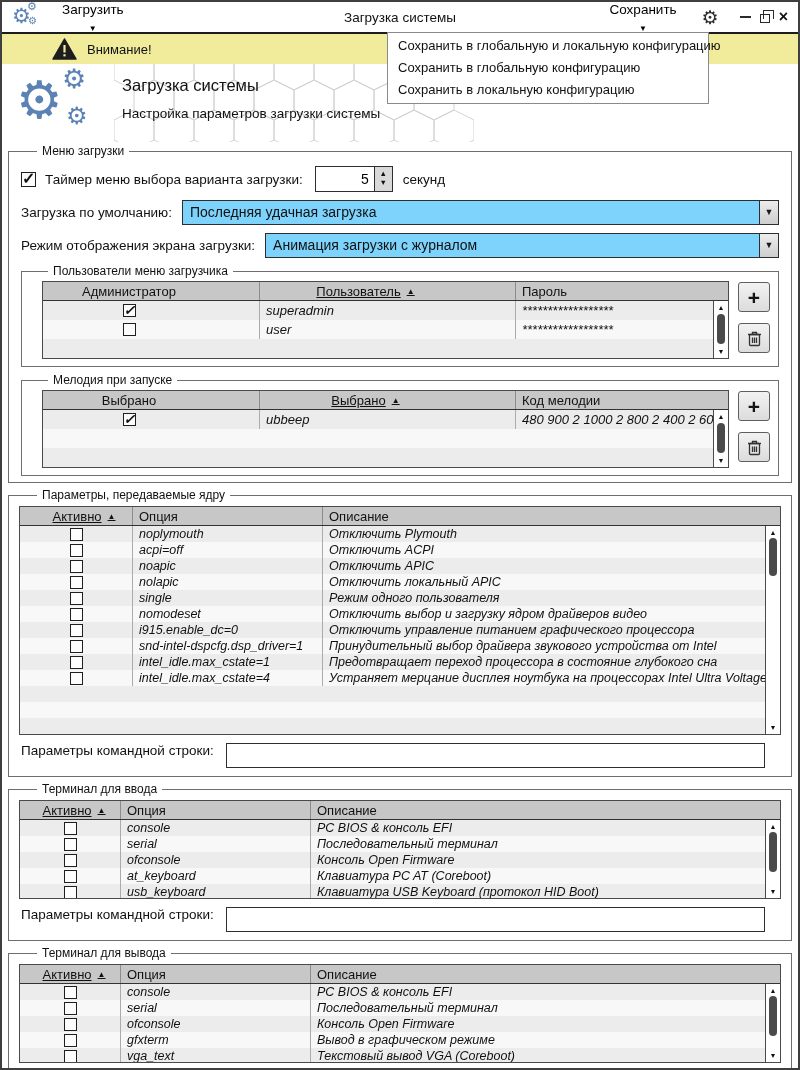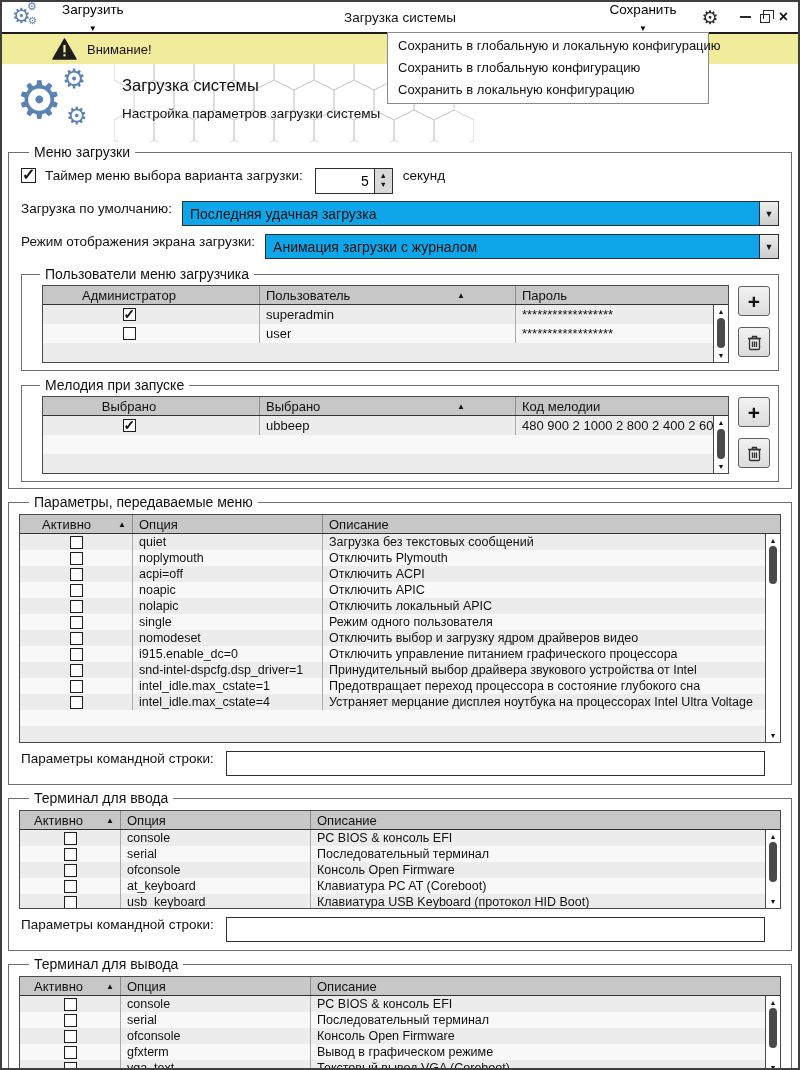--- a/index.html
+++ b/index.html
@@ -46,24 +46,24 @@
   .logo { position:absolute; left:12px; top:4px; width:96px; height:70px; color:#5b82b5; }
   .logo .g1 { position:absolute; left:2px;  top:6px;  font-size:52px; line-height:1; }
   .logo .g2 { position:absolute; left:48px; top:-2px; font-size:27px; line-height:1; }
   .logo .g3 { position:absolute; left:52px; top:36px; font-size:24px; line-height:1; }
   .head-text { position:absolute; left:120px; top:12px; z-index:2; }
   .h-title { font-size:16.5px; margin-bottom:11px; }
   .h-sub   { font-size:13.5px; }
 
   
   fieldset.fs { margin:2px 6px 0; border:1px solid #6f6f6f; padding:1px 8px 6px; background:#fff; }
-  fieldset.fs legend { font-size:14px; padding:0 5px; margin-left:12px; }
+  fieldset.fs legend { font-size:12px; padding:0 5px; margin-left:20px; }
   fieldset.inner { margin:6px 4px 0; padding:0 6px 7px; }
 
-  .form-row { display:flex; margin:7px 4px 0; min-height:26px; }
+  .form-row { display:flex; align-items:center; margin:7px 4px 0; min-height:26px; }
   .lbl { font-size:13.5px; white-space:nowrap; }
   .unit { margin-left:10px; }
 
   
   .cb { width:15px; height:15px; border:1.6px solid #1f1f1f; background:#fdfdfd;
         display:inline-block; position:relative; margin-right:9px; flex:none; cursor:pointer; }
   .cb.sm { width:13px; height:13px; margin:0 auto; display:block; }
   .cb.checked::after { content:"\2713"; position:absolute; left:0px; top:-4px;
         font-size:16px; font-weight:bold; color:#111; }
   .cb.sm.checked::after { font-size:14px; top:-3px; }
@@ -71,38 +71,38 @@
   
   .spin { display:inline-flex; border:1.5px solid #2e2e2e; height:26px; margin-left:12px; background:#fff; }
   .spin input { width:58px; border:none; outline:none; text-align:right; font:inherit;
                 font-size:14px; padding-right:5px; }
   .spin-btns { width:18px; background:#d9d9d9; border-left:1.5px solid #2e2e2e;
                display:flex; flex-direction:column; align-items:center; justify-content:center;
                font-size:7.5px; line-height:1.15; cursor:pointer; color:#111; }
 
   
   .combo { flex:1; display:flex; align-items:stretch; border:1.5px solid #2e2e2e;
-           height:25px; margin-left:10px; background:#0ea5e9; cursor:pointer; }
+           height:25px; margin-left:10px; background:#7dd3fc; cursor:pointer; }
   .combo-val { flex:1; display:flex; align-items:center; padding-left:7px; font-size:14px;
                white-space:nowrap; overflow:hidden; }
   .combo-btn { width:19px; background:linear-gradient(#ededed,#cecece); border-left:1.5px solid #2e2e2e;
                display:flex; align-items:center; justify-content:center; font-size:9px; color:#1a1a1a; }
 
   
   .tblwrap { display:flex; gap:9px; align-items:flex-start; padding:3px 0 0 14px; }
   .tbl { flex:1; border:1.2px solid #4a4a4a; background:#fff; }
   .thead { display:grid; background:#c7c7c7; border-bottom:1px solid #333;
            height:19px; font-size:13px; }
   .th { display:flex; align-items:center; padding:0 6px; overflow:hidden; white-space:nowrap; }
   .th + .th { border-left:1px solid #8c8c8c; }
   .th.center { justify-content:center; }
-  .th.sorted { justify-content:space-between; }
+  .th.sorted { justify-content:center;text-decoration:underline; }
   .sort { font-size:8px; margin-left:6px; }
   .tbody { position:relative; overflow:hidden;
-           background:repeating-linear-gradient(to bottom,#ececec 0 19px,#f8f8f8 19px 38px); }
+           background:repeating-linear-gradient(to bottom,#ececec 0 19px,#f8f8f8 19px 38px);font-style:italic; }
   .tbody.dense { background:repeating-linear-gradient(to bottom,#ececec 0 16px,#f8f8f8 16px 32px); }
   .trow { display:grid; height:19px; align-items:center; font-size:13px; }
   .dense .trow { height:16px; font-size:12.5px; }
   .td { padding:0 6px; display:flex; align-items:center; height:100%;
         overflow:hidden; white-space:nowrap; }
   .td + .td { border-left:1px solid #ababab; }
   .td.center { justify-content:center; }
   .cols-u { grid-template-columns:172px 212px 1fr;gap:44px; }
   .cols-k { grid-template-columns:112px 190px 1fr; }
   .cols-t { grid-template-columns:100px 190px 1fr; }
@@ -345,45 +345,38 @@
                 <path d="M1 4.5h13M5.5 4.5V2.5h4v2M5.5 7.5v5.5M7.5 7.5v5.5M9.5 7.5v5.5"></path>
               </g>
             </svg>
           </button>
         </div>
       </div>
     </fieldset>
   </fieldset>
 
   <fieldset class="fs" style="margin-top:5px">
-    <legend>Параметры, передаваемые меню</legend>
+    <legend>Параметры, передаваемые ядру</legend>
     <div class="tbl" style="margin:3px 2px 0">
       <div class="thead cols-k">
         <div class="th sorted" style="padding-left:22px">
           <span>Активно</span>
           <span class="sort">▲</span>
         </div>
         <div class="th">Опция</div>
         <div class="th">Описание</div>
       </div>
       <div class="tbody dense" style="height:208px">
 
         <div class="vscroll">
           <span class="sa up">▲</span>
           <span class="thumb kern"></span>
           <span class="sa dn">▼</span>
         </div>
 
-          <div class="trow cols-k">
-            <div class="td center">
-              <span class="cb sm"></span>
-            </div>
-            <div class="td">quiet</div>
-            <div class="td">Загрузка без текстовых сообщений</div>
-          </div>
 
 
           <div class="trow cols-k">
             <div class="td center">
               <span class="cb sm"></span>
             </div>
             <div class="td">noplymouth</div>
             <div class="td">Отключить Plymouth</div>
           </div>
 

